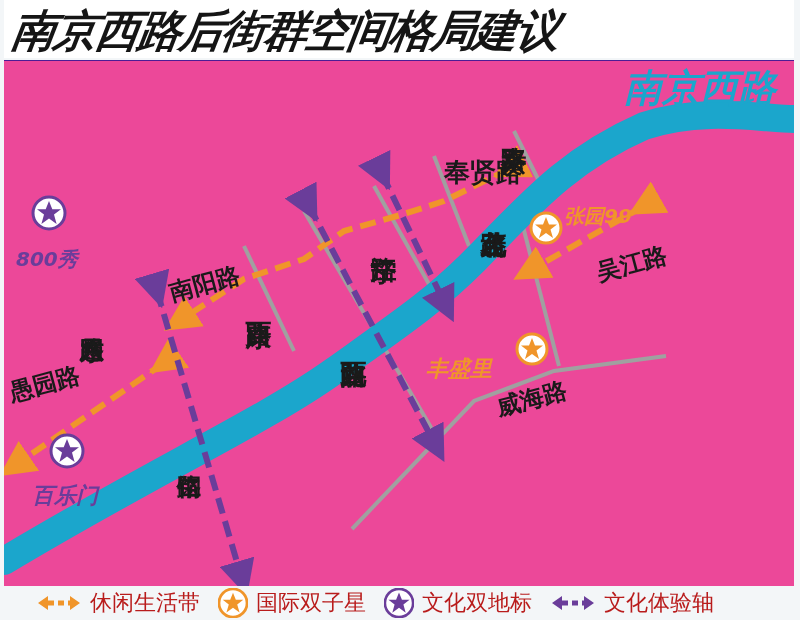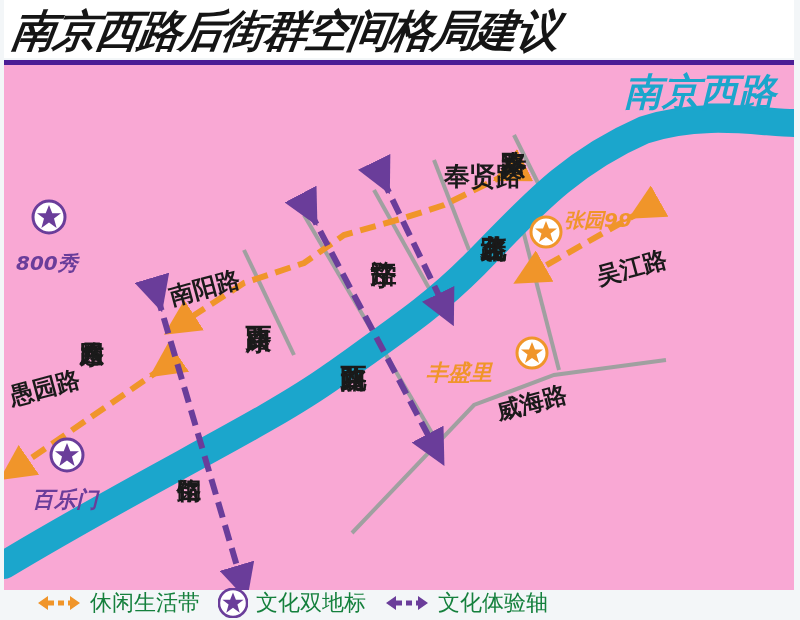--- a/index.html
+++ b/index.html
@@ -1,22 +1,22 @@
 <!DOCTYPE html>
 <html><head>
 <meta charset="utf-8">
 <style>
   html,body{margin:0;padding:0;background:#fff;}
   body{width:800px;height:620px;position:relative;overflow:hidden;font-family:"DejaVu Sans","Liberation Sans",sans-serif;}
   .frame{position:absolute;left:0;top:0;width:800px;height:620px;background:#f3f6f8;}
   .title-bar{position:absolute;left:4px;top:0;width:790px;height:58px;background:#fff;border-radius:0 0 0 0;}
   .title{position:absolute;left:8px;top:2px;font-size:44px;font-weight:bold;font-style:italic;color:#151515;letter-spacing:-2px;transform:skewX(-8deg);transform-origin:left;}
-  .map{position:absolute;left:4px;top:60px;width:790px;height:525px;background:#f9a8d4;border-top:5px solid #4c1d95;}
+  .map{position:absolute;left:4px;top:60px;width:790px;height:525px;background:#ec4899;border-top:1px solid #4c1d95;}
   svg text{font-family:"DejaVu Sans","Liberation Sans",sans-serif;font-weight:bold;}
-  .legend{position:absolute;left:0;top:585px;width:800px;height:35px;display:flex;align-items:center;gap:8px;padding-left:36px;box-sizing:border-box;font-size:22px;color:#15803d;text-align:right;}
+  .legend{position:absolute;left:0;top:585px;width:800px;height:35px;display:flex;align-items:center;gap:8px;padding-left:36px;box-sizing:border-box;font-size:22px;color:#b91c1c;text-align:right;}
   .leg-item{display:flex;align-items:center;gap:8px;}
   .leg-label{margin-right:10px;}
 </style>
 </head>
 <body>
 
 <div class="frame">
   <div class="title-bar">
     <div class="title">南京西路后街群空间格局建议</div>
   </div>
@@ -91,20 +91,26 @@
 
   <div class="legend">
     <div class="leg-item">
       <svg width="46" height="18">
           <path d="M2,9 L12,2 L12,16 Z M44,9 L34,2 L34,16 Z" fill="#f0952a"></path>
           <line x1="12" y1="9" x2="34" y2="9" stroke="#f0952a" stroke-width="5" stroke-dasharray="6,4"></line>
         </svg>
       <span class="leg-label">休闲生活带</span>
     </div>
     <div class="leg-item">
+      <svg width="30" height="30" viewBox="-16 -16 32 32">
+          <use href="#ostar"></use>
+        </svg>
+      <span class="leg-label">国际双子星</span>
+    </div>
+    <div class="leg-item">
       <svg width="30" height="30" viewBox="-17 -17 34 34">
           <use href="#pstar"></use>
         </svg>
       <span class="leg-label">文化双地标</span>
     </div>
     <div class="leg-item">
       <svg width="46" height="18">
           <path d="M2,9 L12,2 L12,16 Z M44,9 L34,2 L34,16 Z" fill="#6a3d9a"></path>
           <line x1="12" y1="9" x2="34" y2="9" stroke="#6a3d9a" stroke-width="5" stroke-dasharray="6,4"></line>
         </svg>

